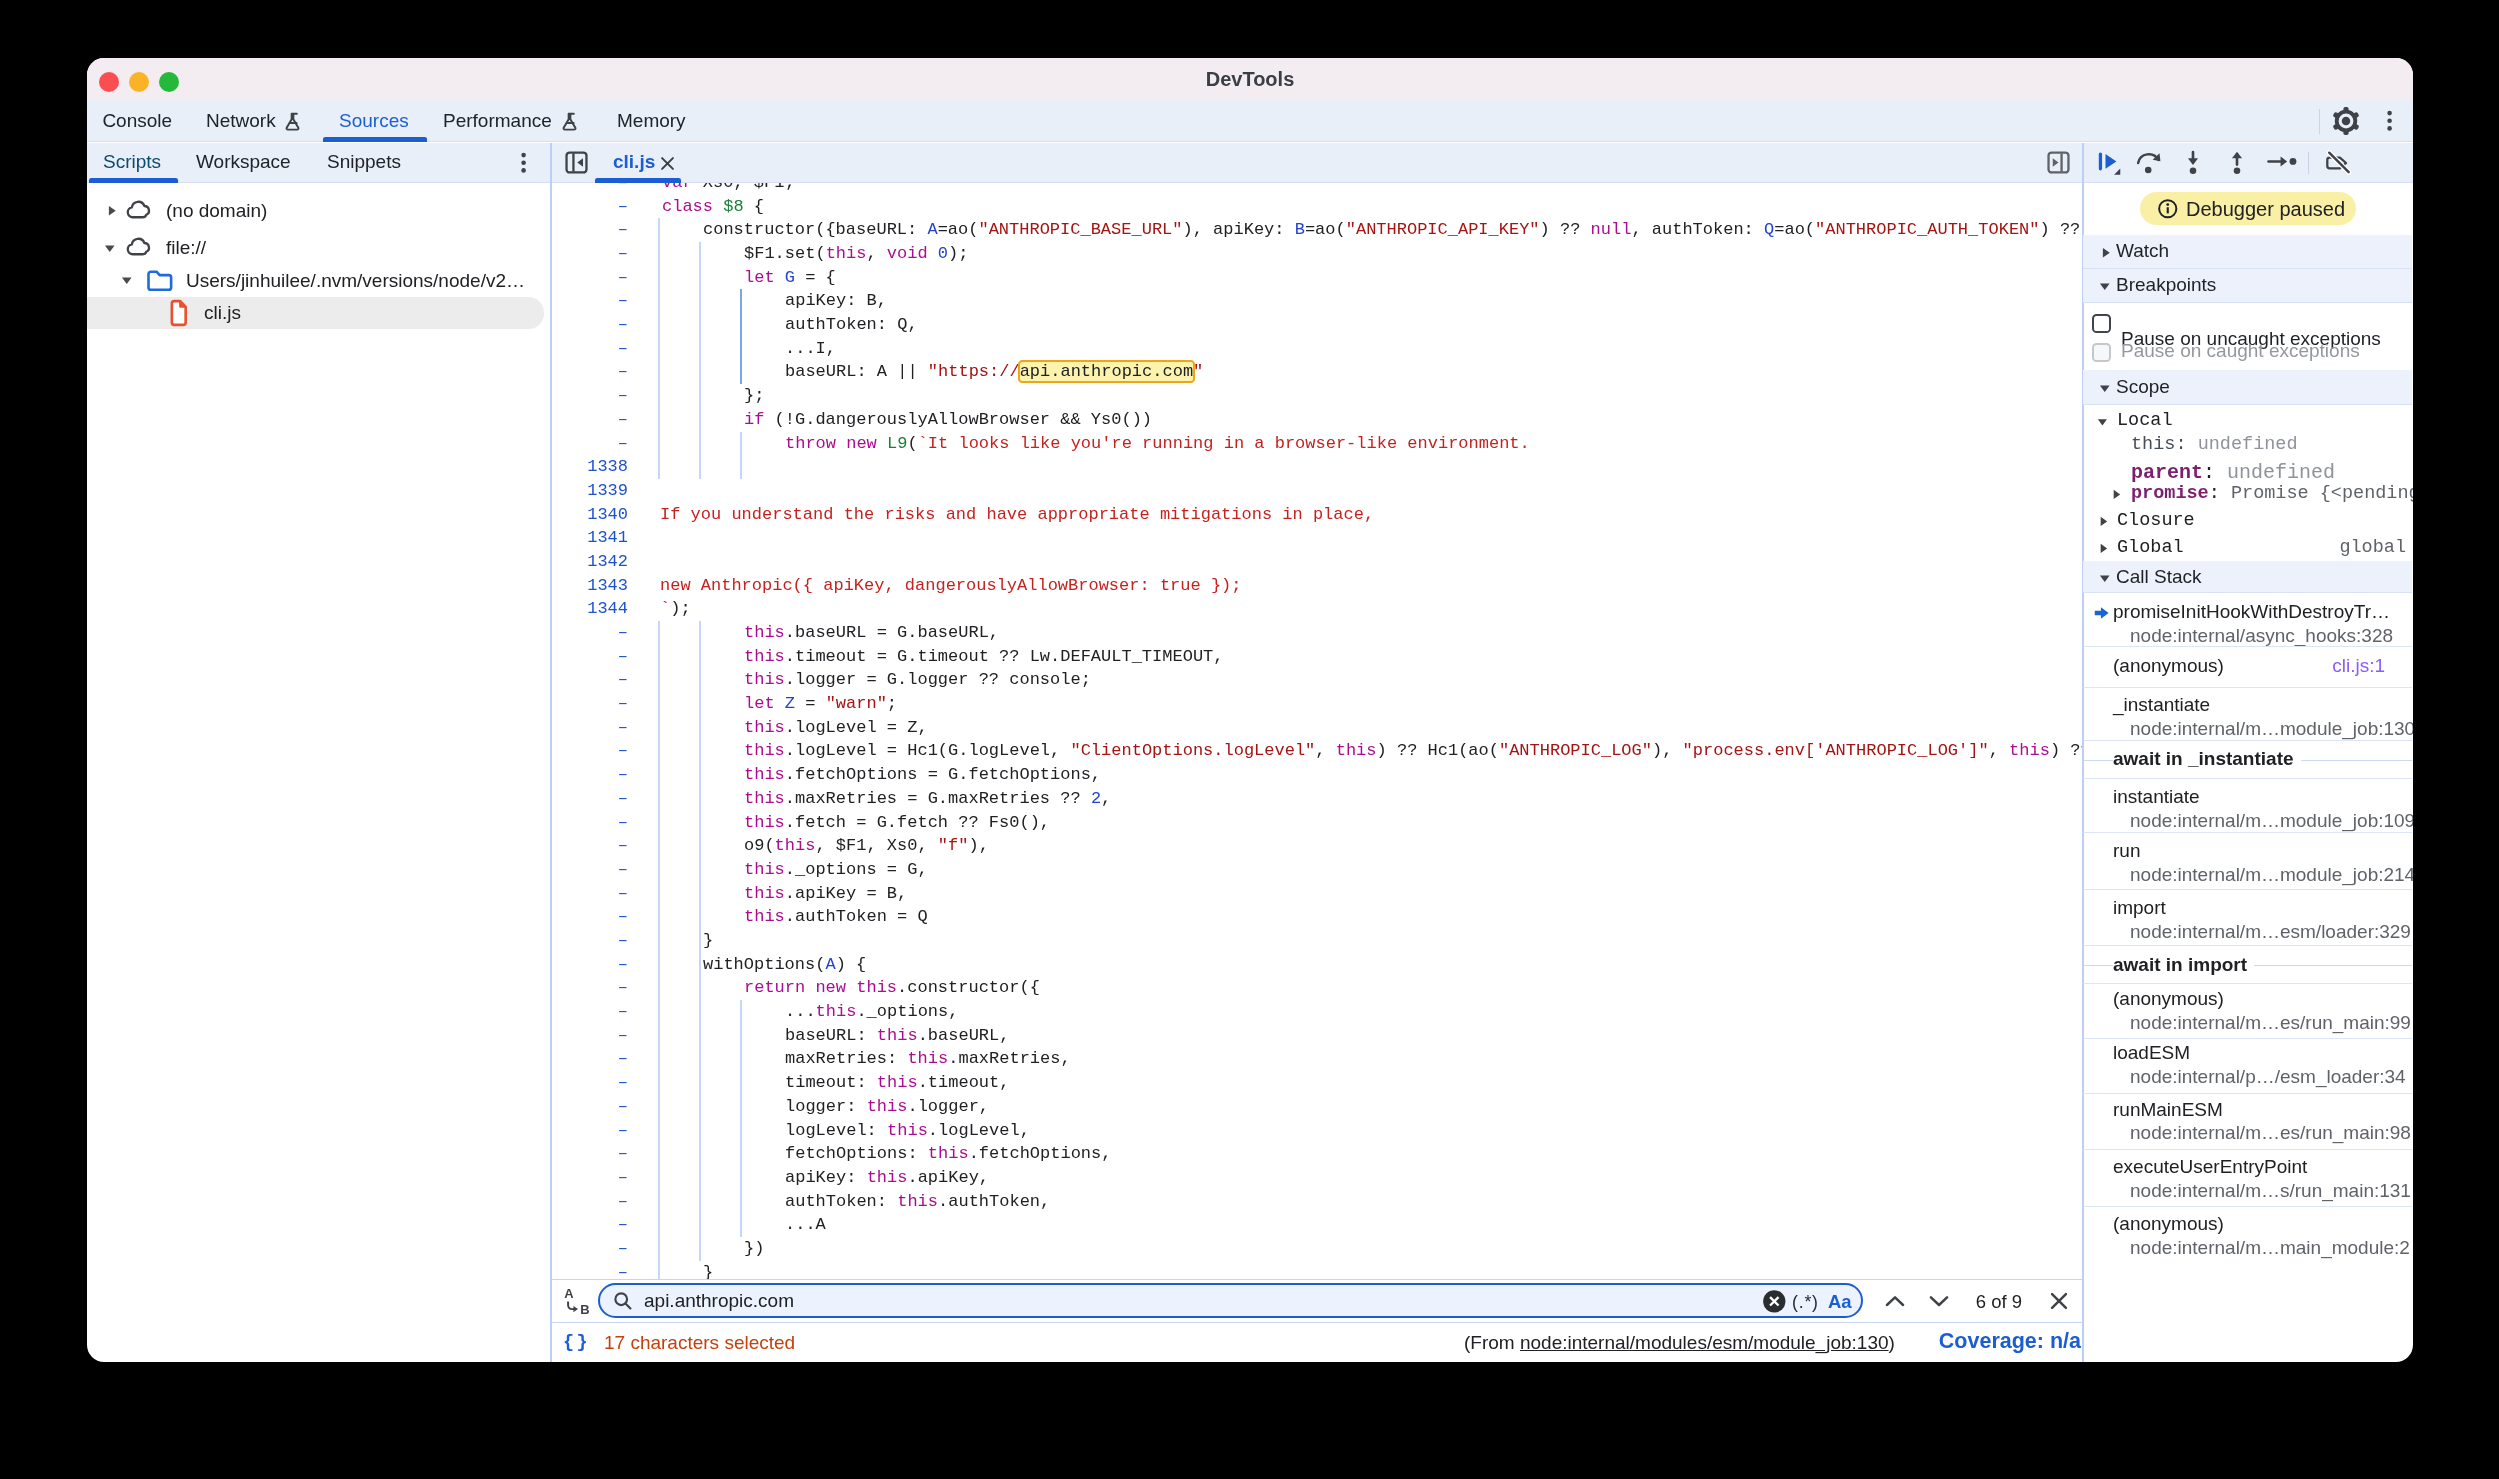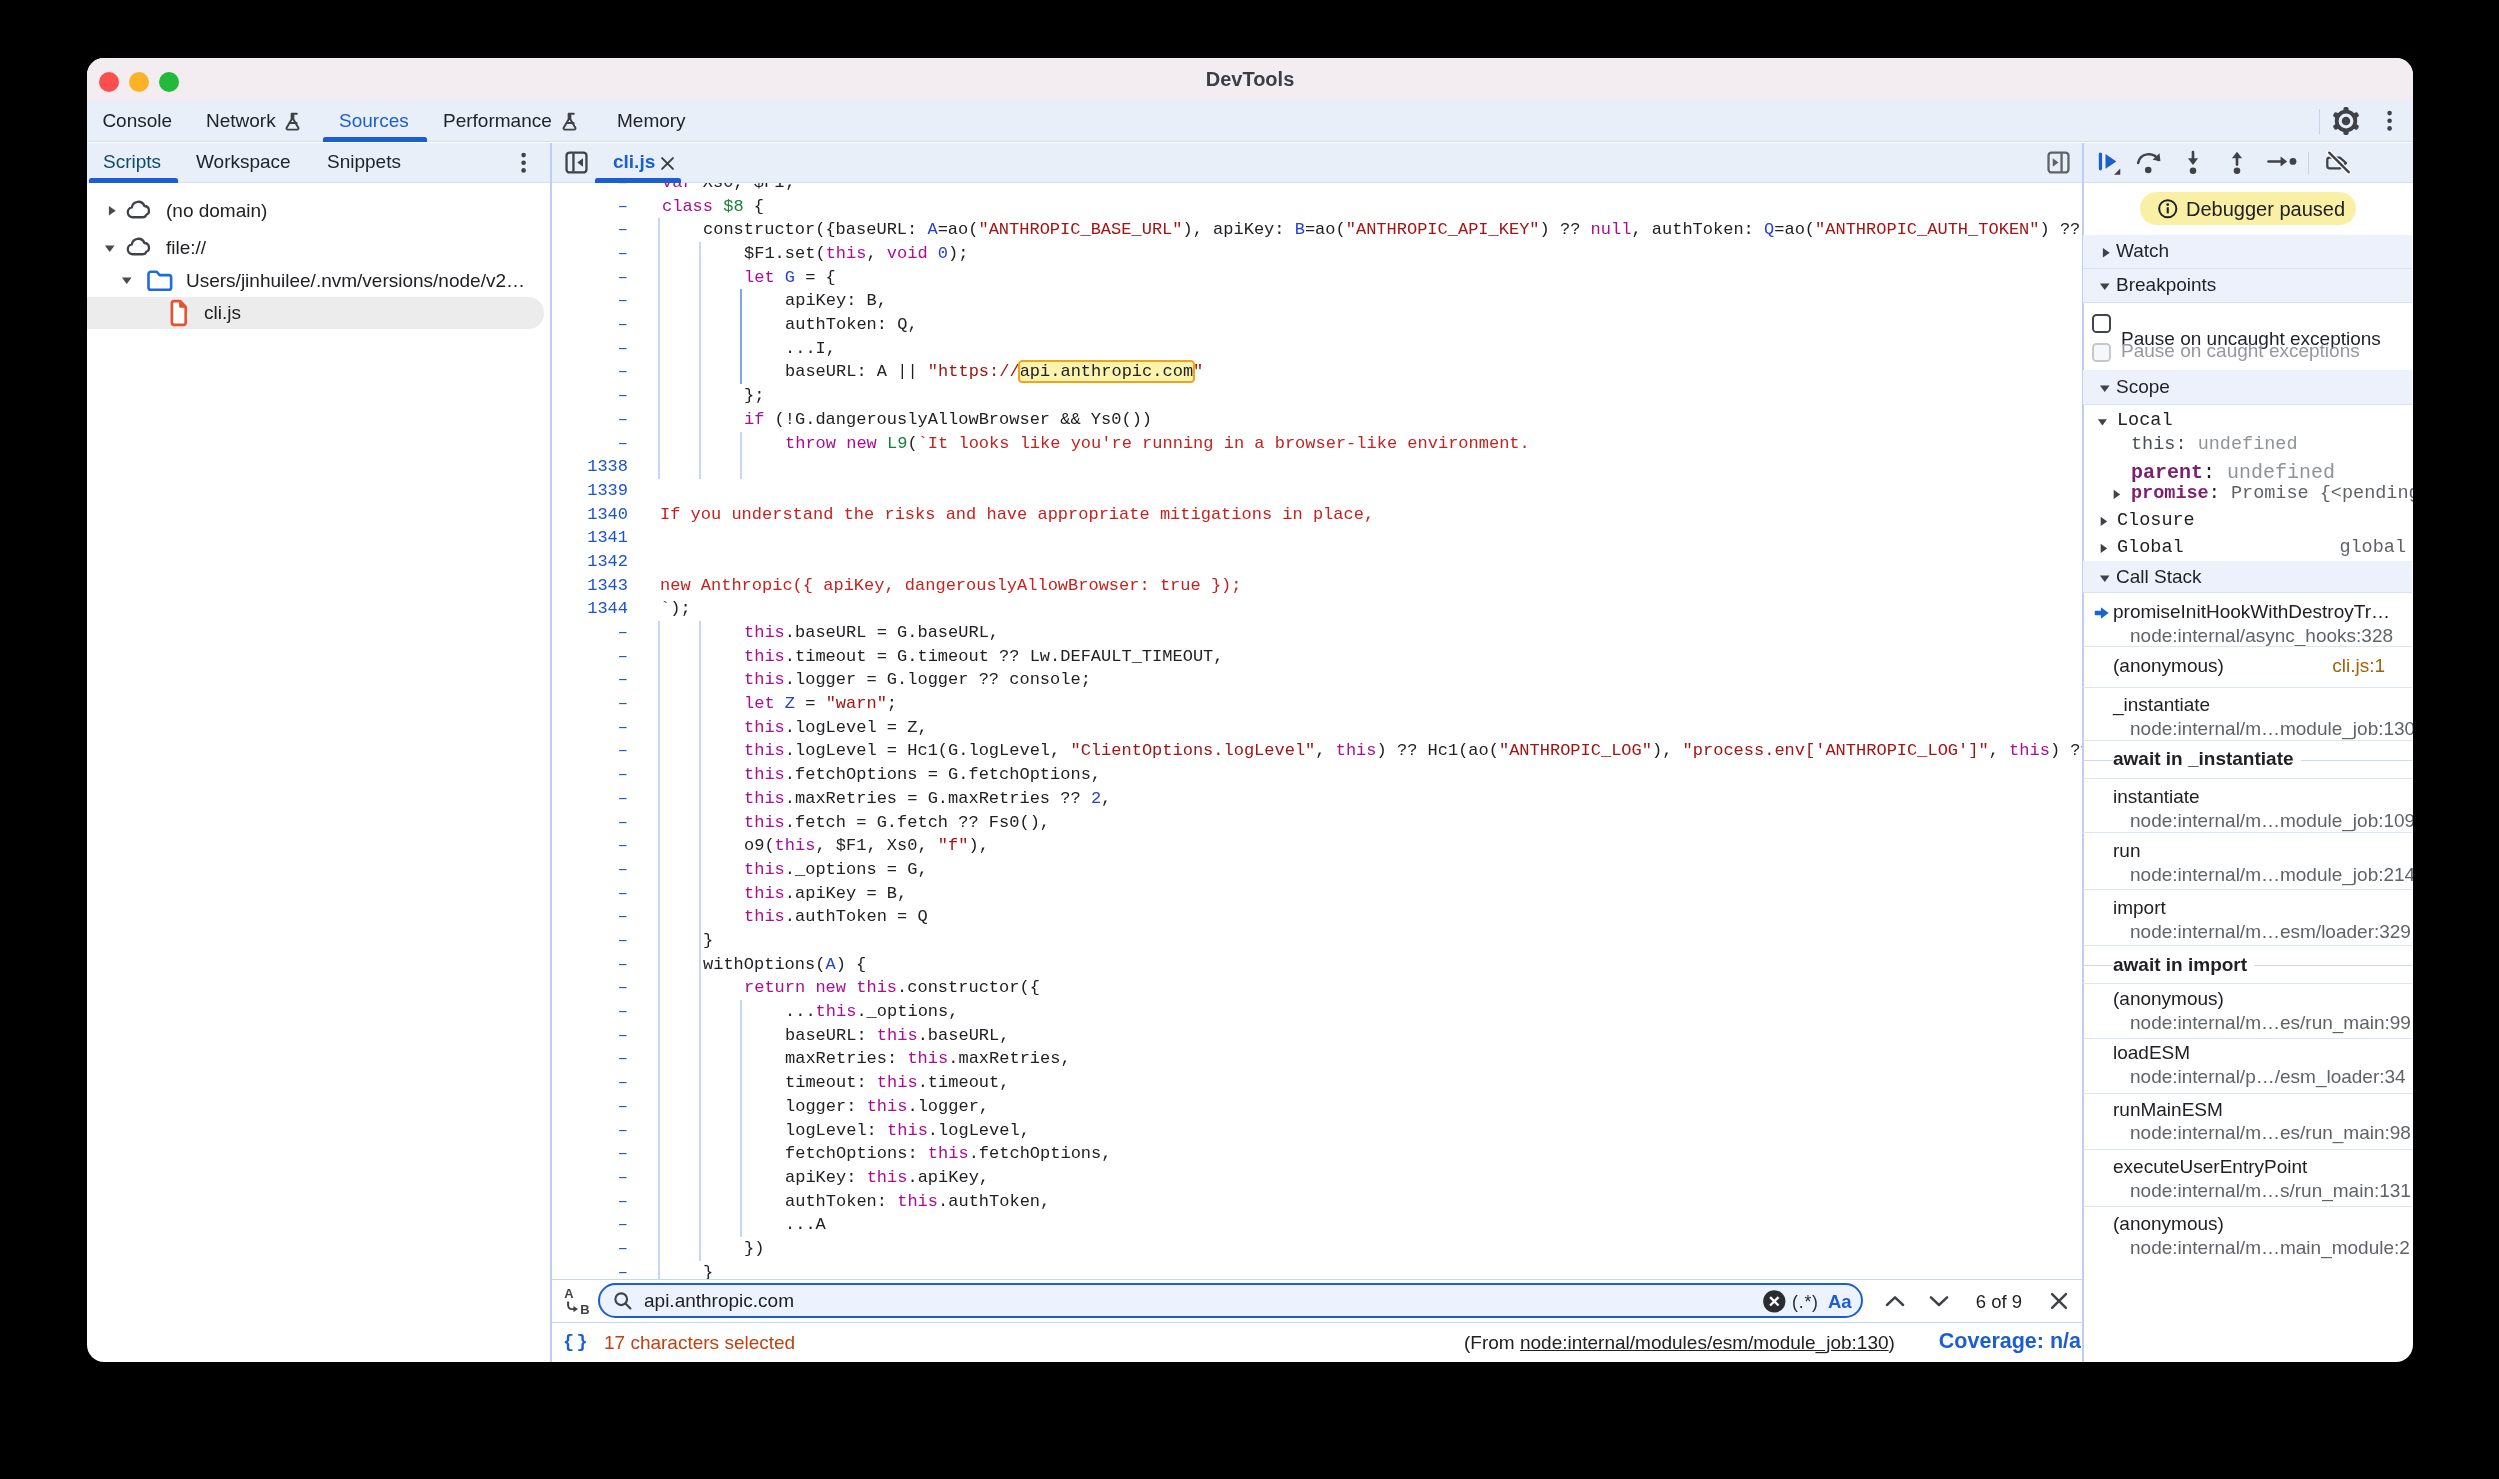--- a/index.html
+++ b/index.html
@@ -339,21 +339,21 @@
     <svg style="position:absolute;left:2012px;top:514px" width="11.5" height="11.5" viewBox="0 0 15 15" fill="none">
       <path d="M1.2 4.5 L13.8 4.5 L7.5 13.2 z" fill="#3f4247"></path>
     </svg>
     <svg style="position:absolute;left:2007px;top:548px" width="15.4" height="14" viewBox="0 0 20 18" fill="none">
       <path d="M1 6 h8 v-4.5 L19 9 L9 16.5 V12 H1 z" fill="#1a63d8"></path>
     </svg>
     <div class="csname" style="top:543px">promiseInitHookWithDestroyTr…</div>
     <div class="csloc" style="top:567px">node:internal/async_hooks:328</div>
     <div class="cssep" style="top:588px"></div>
     <div class="csname" style="top:597px">(anonymous)</div>
-    <div class="abs" style="top:597px;left:2201px;width:97px;text-align:right;font-size:19px;color:#a16207">cli.js:1</div>
+    <div class="abs" style="top:597px;left:2201px;width:97px;text-align:right;font-size:19px;color:#8b5cf6">cli.js:1</div>
     <div class="cssep" style="top:629px"></div>
     <div class="csname" style="top:636px">_instantiate</div>
     <div class="csloc" style="top:660px">node:internal/m…module_job:130</div>
     <div class="cssep" style="top:682px"></div>
     <div class="abs" style="left:1996px;top:702px;width:329px;height:0.8px;background:#cbd9f1"></div>
     <div class="abs" style="left:2026px;top:690px;font-size:19px;font-weight:700;color:#202124;background:#fff;padding:0 7px 0 0">await in _instantiate</div>
     <div class="cssep" style="top:720px"></div>
     <div class="csname" style="top:728px">instantiate</div>
     <div class="csloc" style="top:752px">node:internal/m…module_job:109</div>
     <div class="cssep" style="top:774px"></div>

